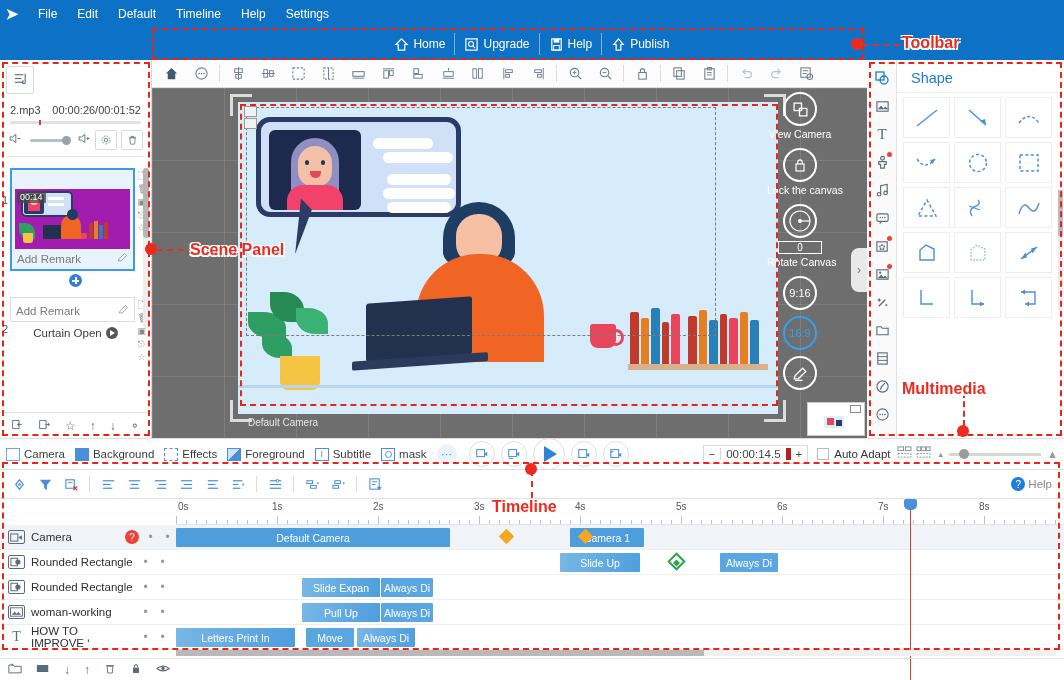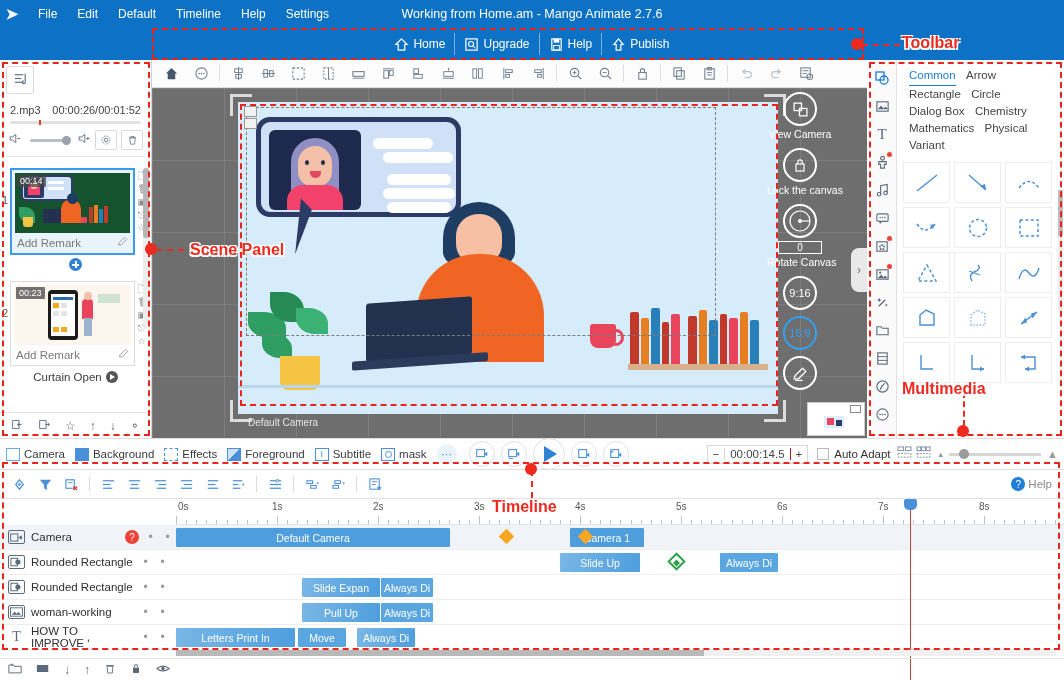--- a/index.html
+++ b/index.html
@@ -173,21 +173,21 @@
     background:#fff; border-top:1px solid #ddd; border-bottom:1px solid #ddd; display:flex; align-items:center; padding:0 6px;
   }
   .ps-item { display:flex; align-items:center; gap:4px; font-size:11.5px; color:#3a3a3a; margin-right:10px; }
   .ps-ico { width:14px; height:13px; display:inline-block; border:1.3px solid #4a90d9; }
   .ps-round { width:20px;height:20px;border-radius:50%;background:#eaf2fa;color:#4a90d9; display:flex;align-items:center;justify-content:center; font-size:11px;}
   .pbtn { width:26px;height:26px;border:1px solid #e0e0e0;border-radius:50%; display:flex;align-items:center;justify-content:center; color:#4a90d9; margin-right:6px;}
   .play-big { width:32px;height:32px;border:1px solid #e0e0e0;border-radius:50%; display:flex;align-items:center;justify-content:center; margin-right:6px;}
   .play-tri { width:0;height:0;border-left:13px solid #2f82d4;border-top:8px solid transparent;border-bottom:8px solid transparent; margin-left:3px;}
   .time-spin { display:flex; align-items:center; border:1px solid #d8d8d8; height:19px; margin-left:auto;}
   .time-spin span { padding:0 5px; font-size:11.5px; color:#444; }
-  .time-spin .tval { border-left:1px solid #d8d8d8; border-right:1px solid #b91c1c; min-width:58px; text-align:center;}
+  .time-spin .tval { border-left:1px solid #d8d8d8; border-right:5px solid #b91c1c; min-width:58px; text-align:center;}
   .chk { width:12px;height:12px;border:1px solid #b9b9b9; margin:0 5px 0 9px; }
   .zoom-slider { width:92px; height:3px; background:#d6d6d6; position:relative; margin:0 6px;}
   .zoom-slider i { position:absolute; left:10px; top:-3.5px; width:10px;height:10px;border-radius:50%;background:#9b9b9b;}
 
   
   .tl-toolbar { position:absolute; left:0; top:470px; width:1064px; height:28px; background:#fff; display:flex; align-items:center; padding:0 6px; }
   .tl-btn { width:26px;height:22px; display:flex;align-items:center;justify-content:center; color:#4a90d9; font-size:12px;}
   .tl-sep { width:1px;height:16px;background:#dcdcdc;margin:0 5px;}
   .help-btn { margin-left:auto; display:flex; align-items:center; gap:3px; font-size:11.5px; color:#8a8a8a; padding-right:6px;}
   .help-circ { width:14px;height:14px;border-radius:50%;background:#1f7fd8;color:#fff;font-size:10px;display:flex;align-items:center;justify-content:center;}
@@ -236,21 +236,20 @@
   <div class="titlebar">
     <div class="logo-mark">➤</div>
     <div class="menu-items">
       <div class="menu-item">File</div>
       <div class="menu-item">Edit</div>
       <div class="menu-item">Default</div>
       <div class="menu-item">Timeline</div>
       <div class="menu-item">Help</div>
       <div class="menu-item">Settings</div>
     </div>
-    <div class="title-text">Working from Home.am - Mango Animate 2.7.6</div>
   </div>
 
   <div class="quickbar">
     <div class="qb-group">
       <div class="qb-item">
         <span class="qb-icon">
           <svg width="15" height="15" viewBox="0 0 16 16">
               <path d="M8 2 L14 8 H11.5 V14 H4.5 V8 H2 Z" fill="none" stroke="#fff" stroke-width="1.3"></path>
             </svg>
         </span>
@@ -340,21 +339,21 @@
             </svg>
         </span>
       </div>
     </div>
 
     <div class="scene-scroll">
 
       <div class="scene-card sel">
         <div class="scene-num">1</div>
         <div class="thumb-wrap">
-          <div class="thumb" style="background:#14532d;">
+          <div class="thumb" style="background:#a21caf;margin-top:16px;">
             <div class="dur-badge">00:14</div>
             <div style="position:absolute;left:6px;top:2px;width:52px;height:26px;background:#cfe0f7;border:2px solid #2b3b66;border-radius:5px;"></div>
             <div style="position:absolute;left:9px;top:5px;width:20px;height:20px;background:#2b3b66;border-radius:2px;"></div>
             <div style="position:absolute;left:13px;top:8px;width:12px;height:14px;background:#f2426b;border-radius:6px 6px 0 0;"></div>
             <div style="position:absolute;left:15px;top:8px;width:8px;height:8px;background:#f5c0a8;border-radius:50%;"></div>
             <div style="position:absolute;left:33px;top:8px;width:16px;height:3px;background:#fff;border-radius:2px;"></div>
             <div style="position:absolute;left:33px;top:14px;width:16px;height:3px;background:#fff;border-radius:2px;"></div>
             <div style="position:absolute;left:28px;top:36px;width:24px;height:14px;background:#22314e;border-radius:1px;"></div>
             <div style="position:absolute;left:46px;top:26px;width:20px;height:24px;background:#f06424;border-radius:10px 10px 0 0;"></div>
             <div style="position:absolute;left:52px;top:20px;width:11px;height:11px;background:#1e3d63;border-radius:50%;"></div>
@@ -381,36 +380,20 @@
           <span>▣</span>
           <span>⎋</span>
           <span>☆</span>
         </div>
       </div>
       <div class="scene-add"><span class="addc"></span></div>
 
       <div class="scene-card">
         <div class="scene-num">2</div>
         <div class="thumb-wrap">
-          <div class="thumb" style="background:#fdf6ee;">
-            <div class="dur-badge">00:23</div>
-            <div style="position:absolute;left:34px;top:5px;width:30px;height:50px;background:#1b1b1b;border-radius:4px;"></div>
-            <div style="position:absolute;left:37px;top:9px;width:24px;height:42px;background:#fff;"></div>
-            <div style="position:absolute;left:39px;top:12px;width:20px;height:3px;background:#2b6cb0;"></div>
-            <div style="position:absolute;left:39px;top:18px;width:6px;height:5px;background:#f5a623;"></div>
-            <div style="position:absolute;left:47px;top:18px;width:6px;height:5px;background:#e4e4e4;"></div>
-            <div style="position:absolute;left:39px;top:26px;width:6px;height:5px;background:#e4e4e4;"></div>
-            <div style="position:absolute;left:47px;top:26px;width:6px;height:5px;background:#e4e4e4;"></div>
-            <div style="position:absolute;left:39px;top:42px;width:6px;height:5px;background:#f5a623;"></div>
-            <div style="position:absolute;left:47px;top:42px;width:6px;height:5px;background:#f5a623;"></div>
-            <div style="position:absolute;left:68px;top:14px;width:11px;height:20px;background:#e8455c;border-radius:4px 4px 0 0;"></div>
-            <div style="position:absolute;left:70px;top:7px;width:8px;height:8px;background:#f5c0a8;border-radius:50%;"></div>
-            <div style="position:absolute;left:70px;top:33px;width:8px;height:18px;background:#9bb4cc;"></div>
-            <div style="position:absolute;left:84px;top:9px;width:22px;height:9px;background:#cfe4d2;"></div>
-          </div>
           <div class="remark-row">
             <span>Add Remark</span>
             <span>
               <svg width="11" height="11" viewBox="0 0 16 16">
                   <path d="M2 13 l1-3 L11 2 l3 3 l-8 8 z" fill="none" stroke="#8a8a8a" stroke-width="1.1"></path>
                 </svg>
             </span>
           </div>
         </div>
         <div class="side-tools">
@@ -792,31 +775,21 @@
         <svg width="15" height="15" viewBox="0 0 16 16">
           <circle cx="8" cy="8" r="6" fill="none" stroke="#5b6b7b" stroke-width="1.1"></circle>
           <circle cx="5.4" cy="8" r=".85" fill="#5b6b7b"></circle>
           <circle cx="8" cy="8" r=".85" fill="#5b6b7b"></circle>
           <circle cx="10.6" cy="8" r=".85" fill="#5b6b7b"></circle>
         </svg>
       </div>
   </div>
 
   <div class="shape-panel">
-    <div class="shape-tabs">
-      <span class="shape-tab active">Common</span>
-      <span class="shape-tab">Arrow</span>
-      <span class="shape-tab">Rectangle</span>
-      <span class="shape-tab">Circle</span>
-      <span class="shape-tab">Dialog Box</span>
-      <span class="shape-tab">Chemistry</span>
-      <span class="shape-tab">Mathematics</span>
-      <span class="shape-tab">Physical</span>
-      <span class="shape-tab">Variant</span>
-    </div>
+    <div class="shape-title">Shape</div>
     <div class="shape-grid">
       <div class="shape-cell">
           <svg width="28" height="24" viewBox="0 0 28 24">
             <line x1="4" y1="20" x2="24" y2="4" stroke="#4a90d9" stroke-width="1.4"></line>
           </svg>
         </div>
       <div class="shape-cell">
           <svg width="28" height="24" viewBox="0 0 28 24">
             <line x1="5" y1="4" x2="22" y2="19" stroke="#4a90d9" stroke-width="1.4"></line>
             <path d="M22 19 l-1-6 l-5 2z" fill="#4a90d9"></path>
@@ -1275,21 +1248,21 @@
         <div class="tl-label">
           <span class="tl-ico" style="border:none;">
               <span style="font-family:'Liberation Serif',serif;font-size:14px;color:#5b6b7b;">T</span>
             </span>
           <span style="width:103px;">HOW TO IMPROVE ʹ</span>
           <span class="dot-small">•</span>
           <span class="dot-small">•</span>
         </div>
         <div class="tl-track">
           <div class="clip grad" style="left:0px; width:119px;">Letters Print In</div>
-          <div class="clip" style="left:122px; width:48px;">Move</div>
+          <div class="clip" style="left:130px; width:48px;">Move</div>
           <div class="clip grad" style="left:181px; width:58px;">Always Di</div>
         </div>
       </div>
     </div>
 
     <div class="playhead" style="left:904px; top:0;"></div>
     <div class="playhead-line" style="left:910px; top:11px; height:171px;"></div>
 
     <div class="tl-hscroll">
         <i></i>

